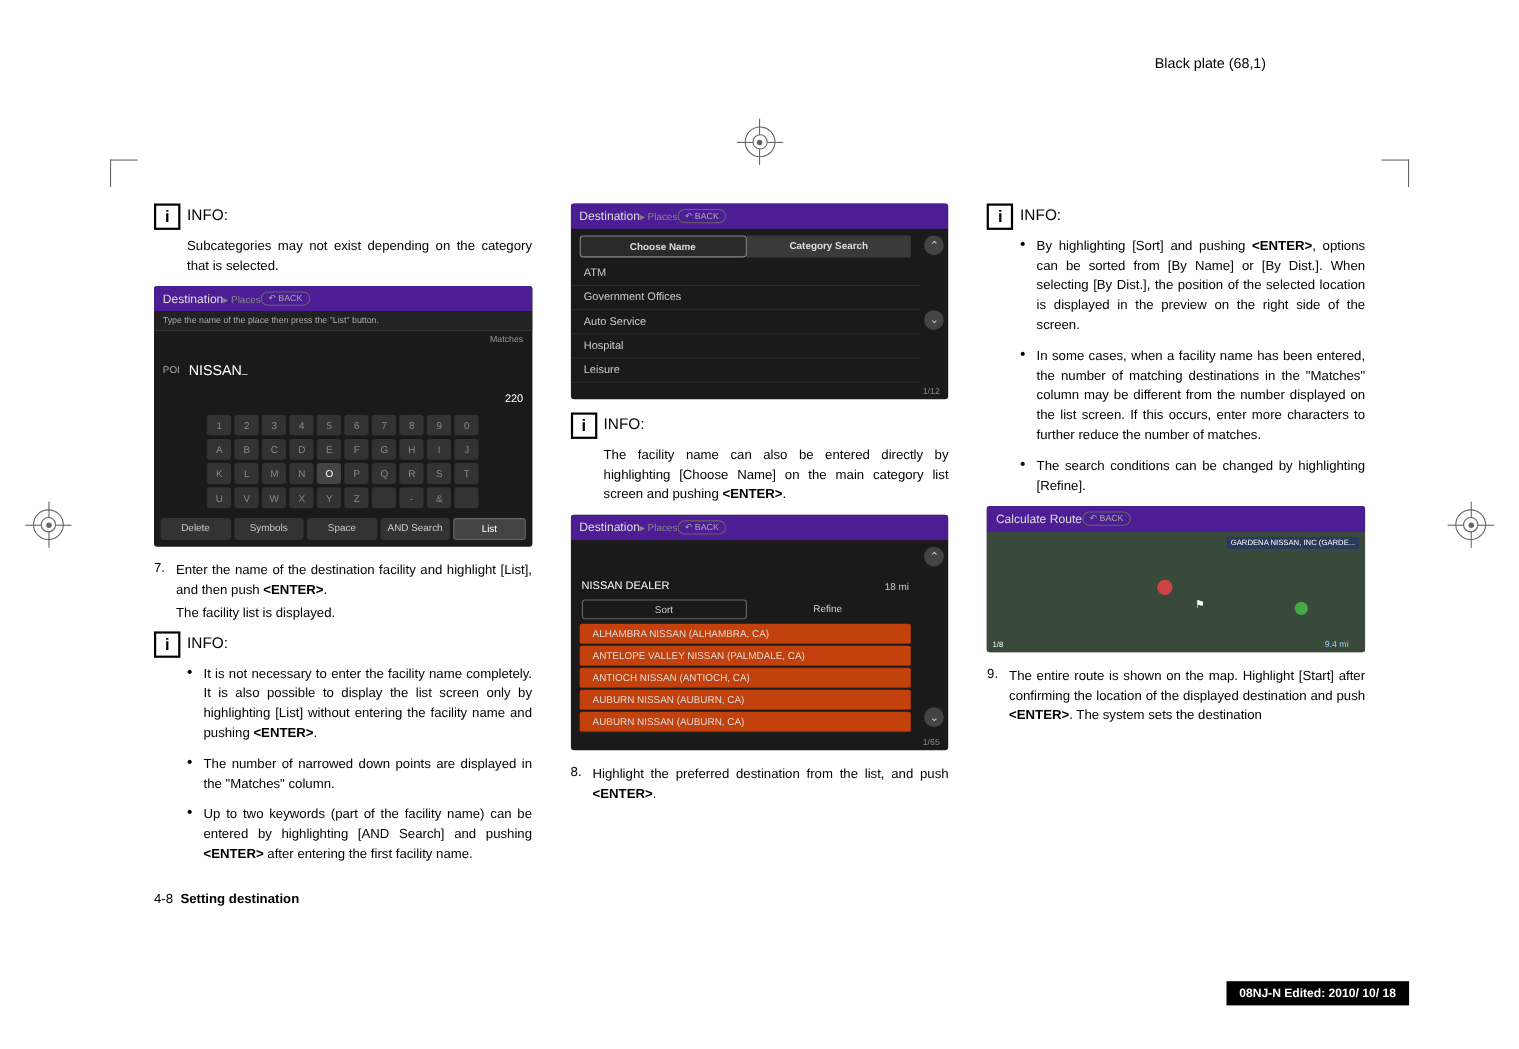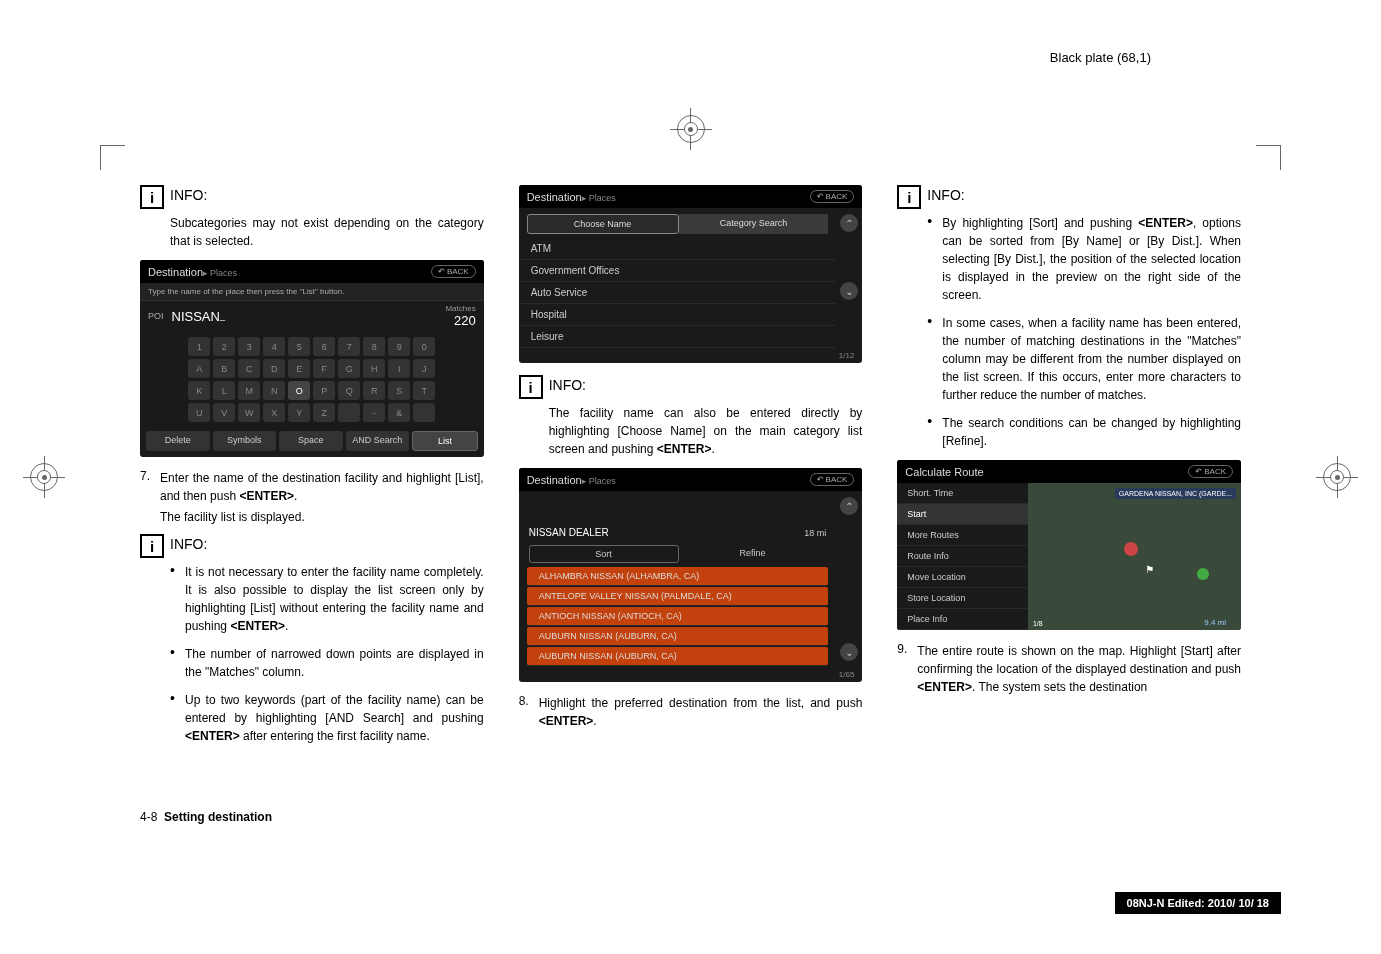--- a/index.html
+++ b/index.html
@@ -15,21 +15,21 @@
 .crop-dot { width: 5px; height: 5px; background: #666; border-radius: 50%; }
 .corner-tl { position: absolute; top: 145px; left: 100px; width: 25px; height: 25px; border-top: 1px solid #666; border-left: 1px solid #666; }
 .corner-tr { position: absolute; top: 145px; right: 100px; width: 25px; height: 25px; border-top: 1px solid #666; border-right: 1px solid #666; }
 .content-area { position: absolute; top: 185px; left: 140px; right: 140px; display: flex; gap: 35px; }
 .column { flex: 1; min-width: 0; }
 .info-box { display: flex; align-items: flex-start; margin-bottom: 5px; }
 .info-icon { border: 2px solid #000; width: 24px; height: 24px; display: flex; align-items: center; justify-content: center; font-weight: bold; font-size: 15px; margin-right: 6px; flex-shrink: 0; }
 .info-label { font-weight: normal; font-size: 14px; margin-top: 2px; }
 .info-text { margin-left: 30px; font-size: 12px; line-height: 1.5; text-align: justify; margin-bottom: 10px; }
 .screenshot { width: 100%; background: #1a1a1a; border-radius: 3px; margin-bottom: 12px; color: #ccc; font-size: 9px; overflow: hidden; }
-.ss-header { background: #000000; padding: 5px 8px; display: flex; justify-content: space-between; align-items: center; }
+.ss-header { background: #4c1d95; padding: 5px 8px; display: flex; justify-content: flex-start; align-items: center; }
 .ss-title { color: #ddd; font-size: 11px; }
 .ss-back { border: 1px solid #666; border-radius: 10px; padding: 1px 6px; font-size: 8px; color: #aaa; }
 .ss-subheader { background: #222; padding: 4px 8px; font-size: 8px; color: #aaa; border-bottom: 1px solid #333; }
 .ss-row { display: flex; align-items: center; padding: 3px 8px; }
 .ss-label { color: #aaa; font-size: 9px; margin-right: 8px; }
 .ss-input { color: #fff; font-size: 13px; font-weight: 500; }
 .ss-matches { margin-left: auto; text-align: right; font-size: 8px; color: #999; }
 .keyboard { padding: 6px; }
 .kb-row { display: flex; gap: 3px; margin-bottom: 3px; justify-content: center; }
 .kb-key { width: 22px; height: 19px; background: #333; border-radius: 3px; display: flex; align-items: center; justify-content: center; font-size: 9px; color: #888; }
@@ -39,21 +39,21 @@
 .kb-btn.list { background: #444; color: #fff; border: 1px solid #666; }
 .numbered-item { display: flex; margin-bottom: 8px; }
 .num { width: 20px; flex-shrink: 0; font-size: 12px; }
 .item-text { flex: 1; font-size: 12px; line-height: 1.5; text-align: justify; }
 .bullet-list { margin-left: 30px; }
 .bullet-item { display: flex; margin-bottom: 10px; }
 .bullet { width: 15px; flex-shrink: 0; font-size: 14px; line-height: 1; }
 .bullet-text { flex: 1; font-size: 12px; line-height: 1.5; text-align: justify; }
 .category-list { padding: 0; }
 .cat-tabs { display: flex; padding: 6px 8px 4px; gap: 0; }
-.cat-tab { flex: 1; padding: 4px; text-align: center; font-size: 9px; background: #3a3a3a; color: #ddd; }
+.cat-tab { flex: 1; padding: 4px; text-align: center; font-size: 9px; background: #3a3a3a; color: #ddd; font-weight: bold; }
 .cat-tab.active { border: 1px solid #888; border-radius: 3px; background: #2a2a2a; }
 .cat-item { padding: 5px 12px; color: #ccc; font-size: 10px; border-bottom: 1px solid #2a2a2a; }
 .cat-footer { text-align: right; padding: 3px 8px; font-size: 8px; color: #888; }
 .scroll-btn { width: 18px; height: 18px; background: #444; border-radius: 50%; display: flex; align-items: center; justify-content: center; color: #ccc; font-size: 10px; }
 .result-header { display: flex; justify-content: space-between; padding: 4px 10px; align-items: center; }
 .result-name { color: #fff; font-size: 10px; }
 .result-dist { color: #ccc; font-size: 9px; }
 .result-sort { display: flex; padding: 3px 10px; gap: 0; }
 .result-sort-btn { flex: 1; text-align: center; font-size: 9px; color: #ccc; padding: 3px; }
 .result-sort-btn:first-child { border: 1px solid #666; border-radius: 3px; }
@@ -113,21 +113,21 @@
       <div><span class="ss-title">Destination</span><span style="font-size:9px;color:#888;">▸ Places</span></div>
       <div class="ss-back">↶ BACK</div>
     </div>
     <div class="ss-subheader">Type the name of the place then press the "List" button.</div>
     <div class="ss-row">
       <span class="ss-label">POI</span>
       <span class="ss-input">NISSAN</span>
           <span style="color:#fff;">_</span>
       <div class="ss-matches">
             <div>Matches</div>
-            <div style="color:#fff;font-size:13px;">220</div>
+            <div style="color:#fff;font-size:10px;margin-top:44px;">220</div>
           </div>
     </div>
     <div class="keyboard">
       <div class="kb-row">
             <div class="kb-key">1</div>
             <div class="kb-key">2</div>
             <div class="kb-key">3</div>
             <div class="kb-key">4</div>
             <div class="kb-key">5</div>
             <div class="kb-key">6</div>
@@ -296,29 +296,20 @@
           <div class="bullet-text">The search conditions can be changed by highlighting [Refine].</div>
         </div>
   </div>
 
   <div class="screenshot">
     <div class="ss-header">
       <div><span class="ss-title">Calculate Route</span></div>
       <div class="ss-back">↶ BACK</div>
     </div>
     <div class="calc-route">
-      <div class="calc-menu">
-        <div class="calc-menu-item">Short. Time</div>
-        <div class="calc-menu-item highlight">Start</div>
-        <div class="calc-menu-item">More Routes</div>
-        <div class="calc-menu-item">Route Info</div>
-        <div class="calc-menu-item">Move Location</div>
-        <div class="calc-menu-item">Store Location</div>
-        <div class="calc-menu-item">Place Info</div>
-      </div>
       <div class="calc-map">
         <div class="calc-map-label">GARDENA NISSAN, INC (GARDE...</div>
         <div style="position:absolute;top:40%;left:45%;width:14px;height:14px;background:#c44;border-radius:50%;"></div>
         <div style="position:absolute;top:58%;right:15%;width:12px;height:12px;background:#4a4;border-radius:50%;"></div>
         <div style="position:absolute;top:55%;left:55%;color:#fff;font-size:10px;">⚑</div>
         <div class="calc-map-scale">1/8</div>
         <div class="calc-map-dist">9.4 mi</div>
       </div>
     </div>
   </div>

